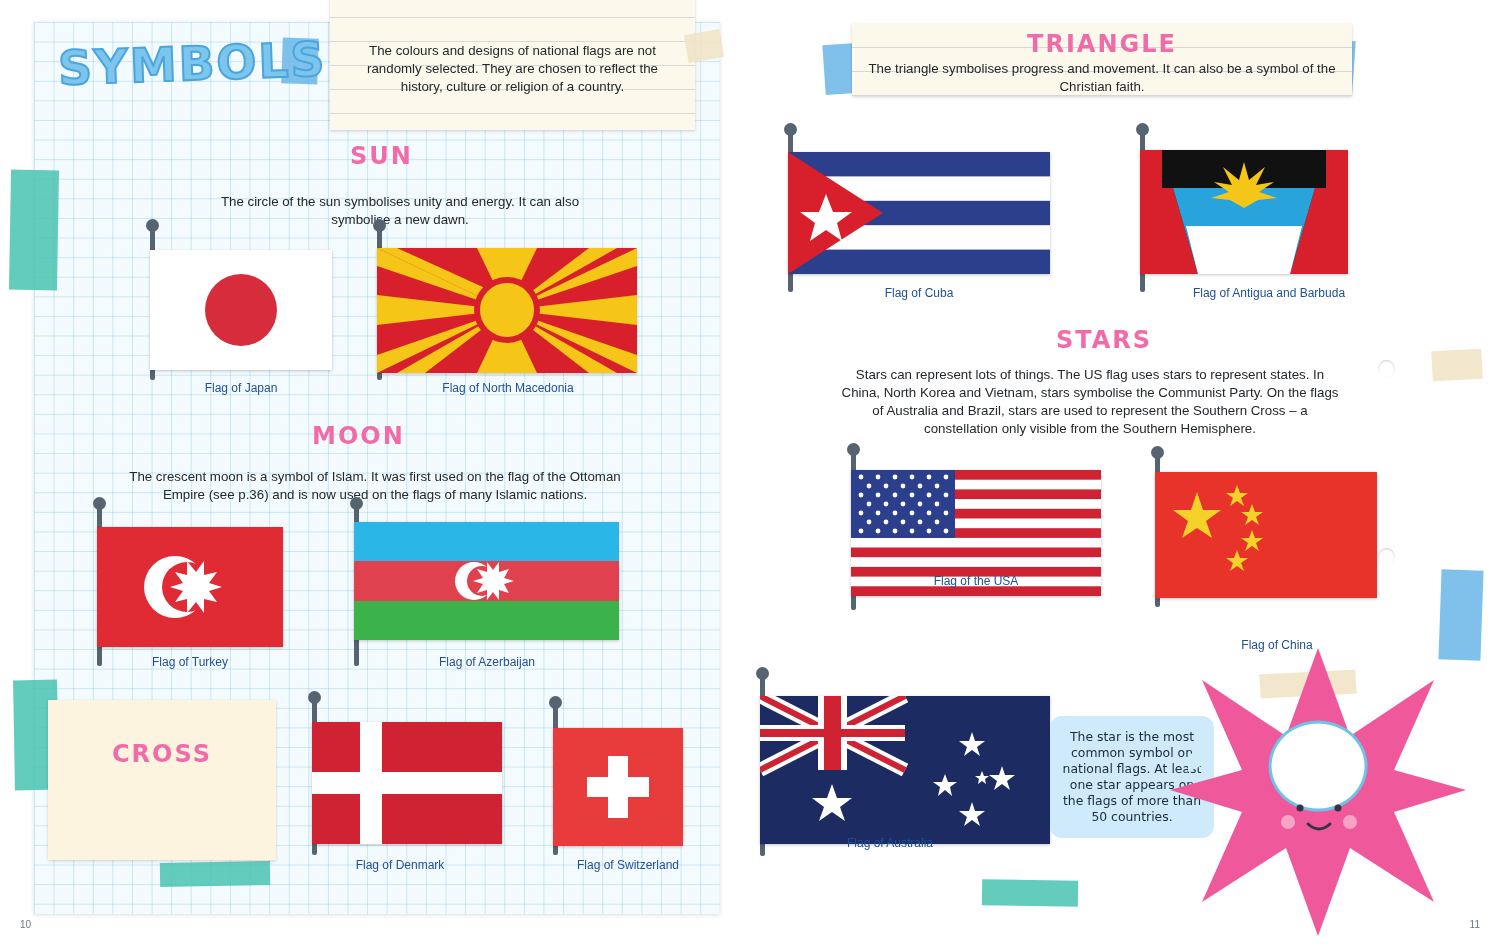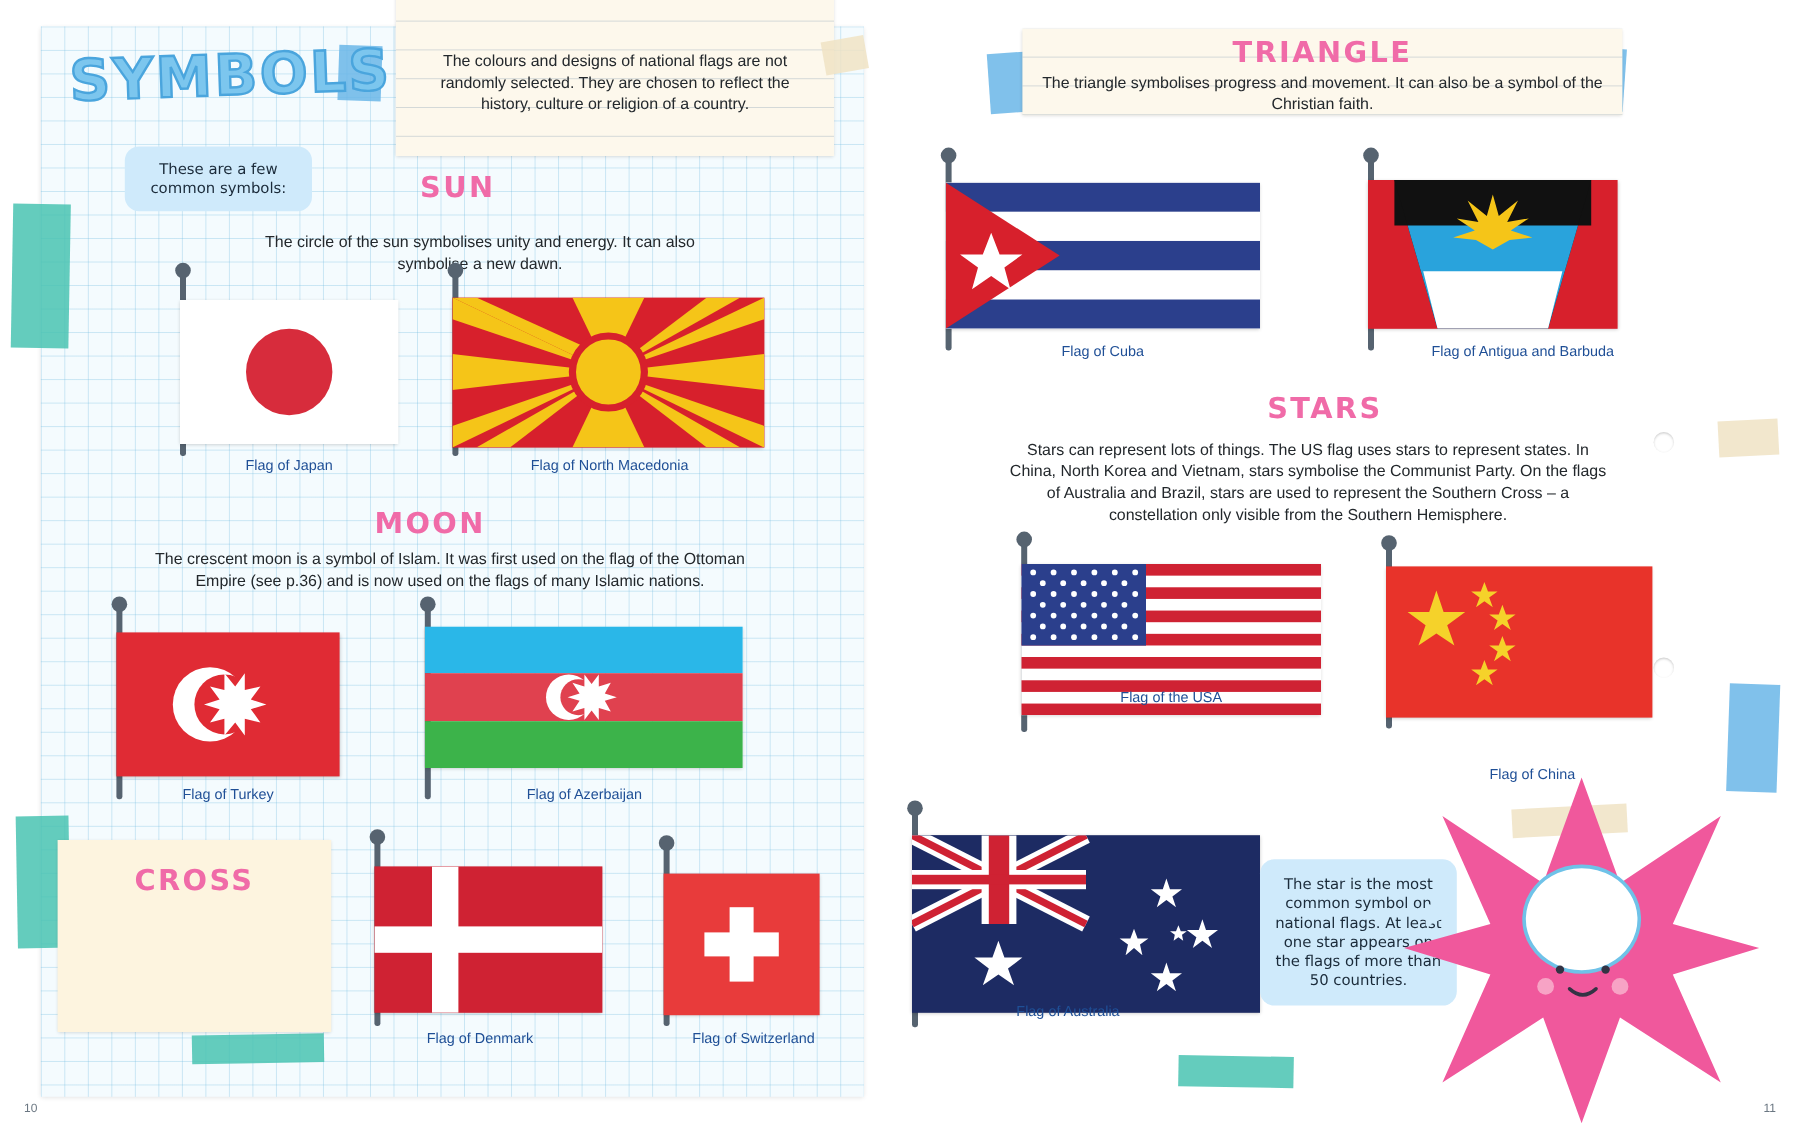--- a/index.html
+++ b/index.html
@@ -107,21 +107,20 @@
     <div class="tape teal" style="left:160px;top:862px;width:110px;height:24px;transform:rotate(-1deg);"></div>
     <div class="tape blue" style="left:282px;top:38px;width:36px;height:46px;transform:rotate(2deg);"></div>
 
     <div class="head-symbols">SYMBOLS</div>
 
     <div class="note lined-note" style="left:330px;top:-6px;width:365px;height:136px;">
       <div class="note-text" style="padding-top:48px;">The colours and designs of national flags are not randomly selected. They are chosen to reflect the history, culture or religion of a country.</div>
     </div>
     <div class="tape cream" style="left:686px;top:32px;width:36px;height:28px;transform:rotate(-10deg);"></div>
 
-    <div class="bubble" style="left:104px;top:122px;width:140px;height:42px;">These are a few common symbols:</div>
 
     <div class="sec-title" style="left:350px;top:142px;">SUN</div>
     <div class="body-text" style="left:205px;top:193px;width:390px;">The circle of the sun symbolises unity and energy. It can also symbolise a new dawn.</div>
 
     <div class="pole" style="left:150px;top:228px;height:152px;"></div>
     <div class="flag" style="left:150px;top:250px;width:182px;height:120px;background:#ffffff;">
       <div style="position:absolute;left:50%;top:50%;transform:translate(-50%,-50%);width:72px;height:72px;border-radius:50%;background:#d72c3c;"></div>
     </div>
     <div class="caption" style="left:141px;top:381px;">Flag of Japan</div>
 
@@ -141,21 +140,21 @@
           <polygon points="130,62 260,18 260,0 130,62"></polygon>
           <polygon points="130,62 240,0 212,0 130,62"></polygon>
           <polygon points="130,62 160,0 100,0 130,62"></polygon>
         </g>
         <circle cx="130" cy="62" r="30" fill="#f5c518" stroke="#d7202c" stroke-width="6"></circle>
       </svg>
     </div>
     <div class="caption" style="left:408px;top:381px;">Flag of North Macedonia</div>
 
     <div class="sec-title" style="left:312px;top:422px;">MOON</div>
-    <div class="body-text" style="left:110px;top:457px;width:530px;">The crescent moon is a symbol of Islam. It was first used on the flag of the Ottoman Empire (see p.36) and is now used on the flags of many Islamic nations.</div>
+    <div class="body-text" style="left:110px;top:468px;width:530px;">The crescent moon is a symbol of Islam. It was first used on the flag of the Ottoman Empire (see p.36) and is now used on the flags of many Islamic nations.</div>
 
     <div class="pole" style="left:97px;top:506px;height:160px;"></div>
     <div class="flag" style="left:97px;top:527px;width:186px;height:120px;background:#e02b34;">
       <svg viewBox="0 0 186 120" width="186" height="120" style="position:absolute;left:0;top:0;">
         <circle cx="78" cy="60" r="31" fill="#ffffff"></circle>
         <circle cx="90" cy="60" r="25" fill="#e02b34"></circle>
         <polygon fill="#ffffff" points="125,60 112,64 120,75 107,72 107,86 99,75 90,86 90,72 78,75 86,64 73,60 86,56 78,45 90,48 90,34 99,45 107,34 107,48 120,45 112,56"></polygon>
       </svg>
     </div>
     <div class="caption" style="left:90px;top:655px;">Flag of Turkey</div>
@@ -167,21 +166,21 @@
       <div style="position:absolute;left:0;top:66.8%;width:100%;height:33.2%;background:#3cb34a;"></div>
       <svg viewBox="0 0 265 118" width="265" height="118" style="position:absolute;left:0;top:0;">
         <circle cx="120" cy="59" r="19" fill="#ffffff"></circle>
         <circle cx="128" cy="59" r="15" fill="#e0414f"></circle>
         <polygon fill="#ffffff" points="160,59 150,62 155,71 145,68 145,78 139,70 133,78 133,68 123,71 129,62 119,59 129,56 123,47 133,50 133,40 139,48 145,40 145,50 155,47 150,56"></polygon>
       </svg>
     </div>
     <div class="caption" style="left:387px;top:655px;">Flag of Azerbaijan</div>
 
     <div class="note" style="left:48px;top:700px;width:228px;height:160px;">
-      <div class="sec-title" style="left:0;right:0;top:20px;text-align:center;position:absolute;">CROSS</div>
+      <div class="sec-title" style="left:0;right:0;top:40px;text-align:center;position:absolute;">CROSS</div>
     </div>
 
     <div class="pole" style="left:312px;top:700px;height:155px;"></div>
     <div class="flag" style="left:312px;top:722px;width:190px;height:122px;background:#cf2233;">
       <div style="position:absolute;left:48px;top:0;width:22px;height:100%;background:#ffffff;"></div>
       <div style="position:absolute;left:0;top:50px;width:100%;height:22px;background:#ffffff;"></div>
     </div>
     <div class="caption" style="left:300px;top:858px;">Flag of Denmark</div>
 
     <div class="pole" style="left:553px;top:705px;height:150px;"></div>

